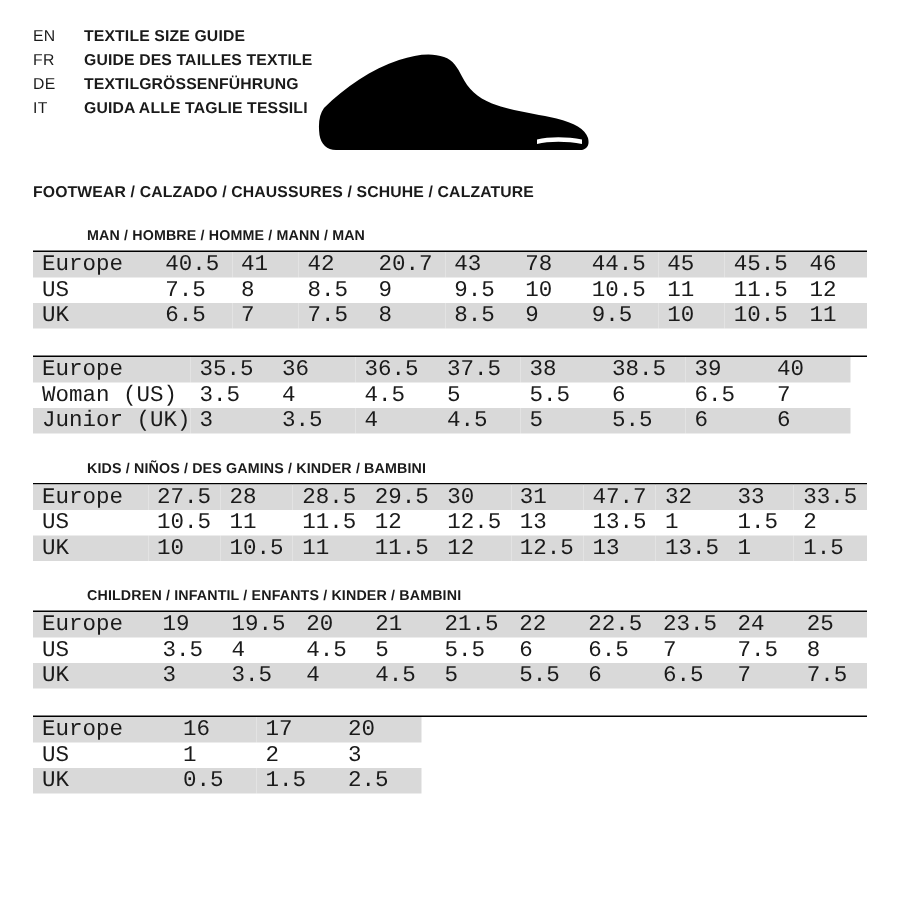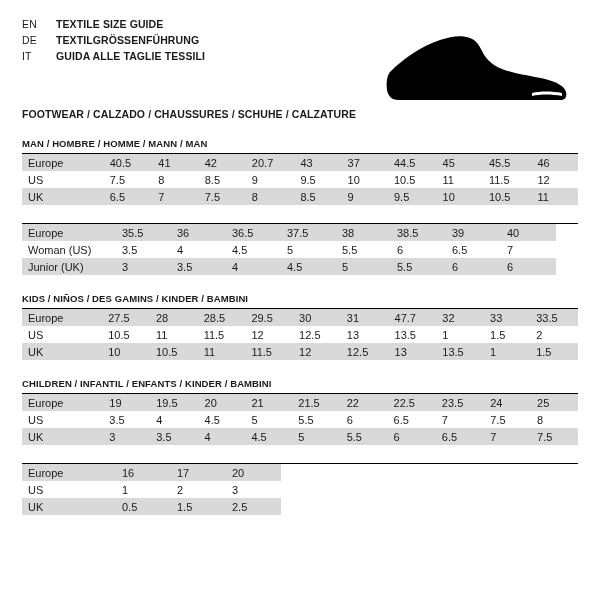--- a/index.html
+++ b/index.html
@@ -19,21 +19,20 @@
     width: 600px;
     height: 600px;
     box-sizing: border-box;
     padding: 16px 22px 0 22px;
   }
 
   
   .header {
     display: flex;
     align-items: flex-start;
-    justify-content: space-between;
   }
   .lang-table {
     border-collapse: collapse;
     font-size: 10.5px;
   }
   .lang-table td {
     padding: 1.5px 0;
     vertical-align: top;
     line-height: 13px;
   }
@@ -49,45 +48,47 @@
   }
   .shoe-wrap {
     width: 190px;
     height: 78px;
     margin-right: 6px;
     margin-top: 14px;
   }
   .shoe-wrap svg { display: block; }
 
   .section-title {
-    margin-top: 0;
+    margin-top: 14px;
     font-size: 10.5px;
     font-weight: bold;
     letter-spacing: .1px;
   }
 
   
   .block {
     margin-top: 18px;
   }
   .block-title {
     font-size: 9.5px;
     font-weight: bold;
     letter-spacing: .1px;
     margin-bottom: 4px;
+    margin-left: 36px;
   }
   .rule {
     height: 1px;
     background: #000000;
     margin-bottom: 0px;
   }
   table.sizes {
     border-collapse: collapse;
     table-layout: fixed;
-    font-size: 11px;
+    font-size: 15px;
+    font-family: Liberation Mono, monospace;
   }
   table.sizes td {
     height: 17px;
     padding: 0 0 0 6px;
     vertical-align: middle;
     white-space: nowrap;
   }
   table.sizes tr.shaded td {
     background: #d9d9d9;
   }
@@ -98,20 +99,24 @@
 <body>
 
 <div class="page">
 
   <div class="header">
     <table class="lang-table">
       <tbody>
           <tr>
             <td class="lang-code">EN</td>
             <td class="lang-title">TEXTILE SIZE GUIDE</td>
+          </tr>
+          <tr>
+            <td class="lang-code">FR</td>
+            <td class="lang-title">GUIDE DES TAILLES TEXTILE</td>
           </tr>
           <tr>
             <td class="lang-code">DE</td>
             <td class="lang-title">TEXTILGRÖSSENFÜHRUNG</td>
           </tr>
           <tr>
             <td class="lang-code">IT</td>
             <td class="lang-title">GUIDA ALLE TAGLIE TESSILI</td>
           </tr>
         </tbody>
@@ -136,21 +141,21 @@
         <div class="rule"></div>
         <table class="sizes">
           <tbody>
             <tr class="shaded">
               <td class="label-col">Europe</td>
               <td class="val-col">40.5</td>
               <td class="val-col">41</td>
               <td class="val-col">42</td>
               <td class="val-col">20.7</td>
               <td class="val-col">43</td>
-              <td class="val-col">37</td>
+              <td class="val-col">78</td>
               <td class="val-col">44.5</td>
               <td class="val-col">45</td>
               <td class="val-col">45.5</td>
               <td class="val-col">46</td>
             </tr>
             <tr>
               <td class="label-col">US</td>
               <td class="val-col">7.5</td>
               <td class="val-col">8</td>
               <td class="val-col">8.5</td>

